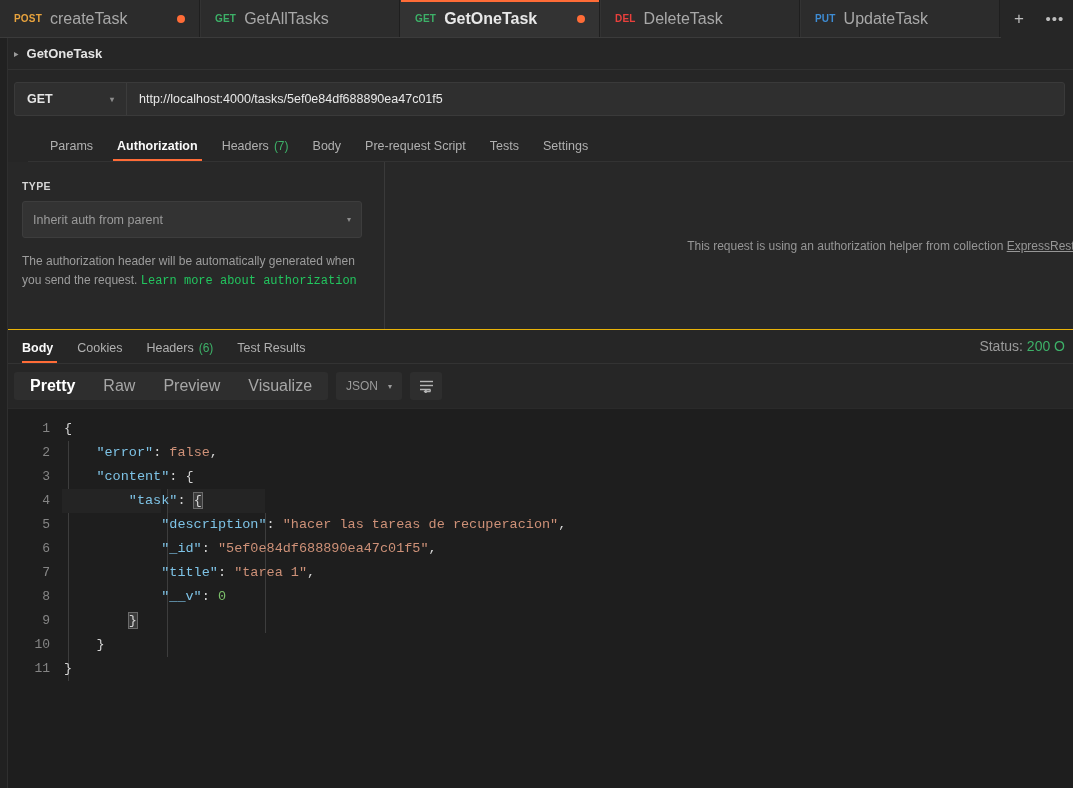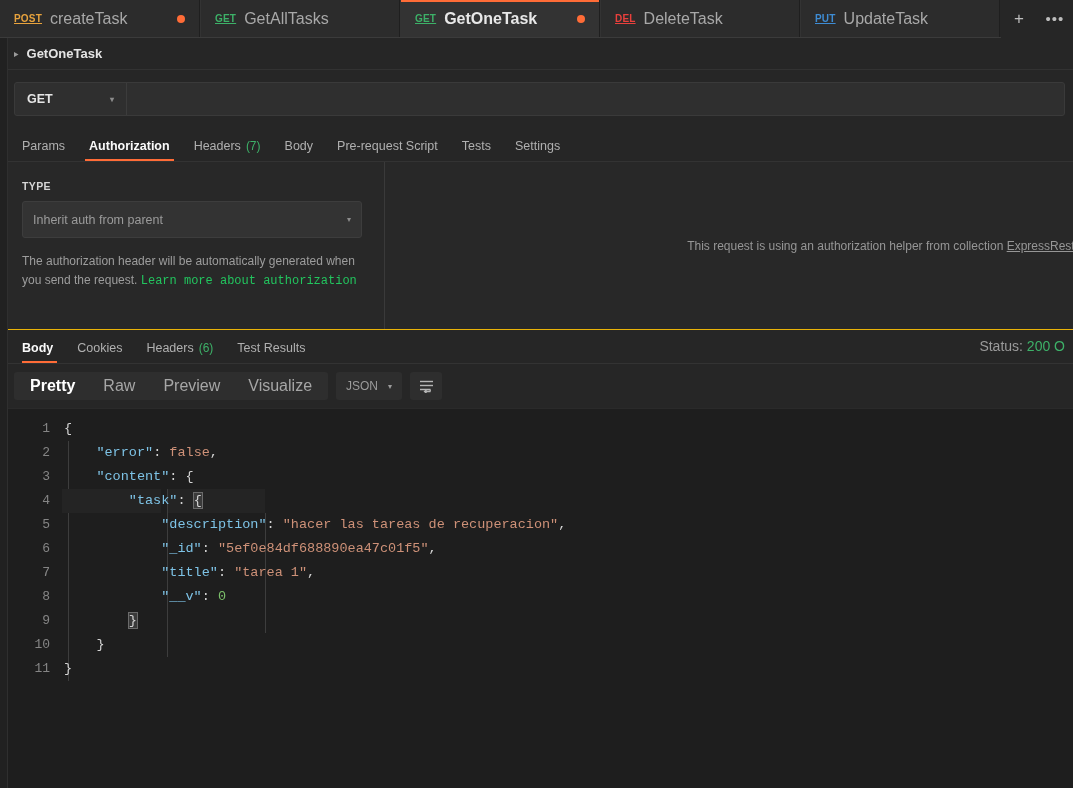--- a/index.html
+++ b/index.html
@@ -65,21 +65,20 @@
     position: absolute;
     left: 0; right: 0; top: 0;
     height: 2px;
     background: #ff6c37;
   }
   .req-method {
     font-size: 10px;
     font-weight: bold;
     letter-spacing: 0.2px;
     flex: 0 0 auto;
-    text-decoration: underline;
   }
   .m-post { color: #e8a33d; }
   .m-get  { color: #3db168; }
   .m-del  { color: #e9403c; }
   .m-put  { color: #3e8cd4; }
   .req-name {
     font-size: 16px;
     color: #a8a8a8;
     white-space: nowrap;
     overflow: hidden;
@@ -180,20 +179,21 @@
   
   .req-subtabs {
     display: flex;
     align-items: flex-end;
     gap: 0;
     padding: 0 14px;
     height: 34px;
     min-height: 34px;
     background: #262626;
     border-bottom: 1px solid #333333;
+    margin-left: 28px;
   }
   .subtab {
     position: relative;
     padding: 0 12px 9px 12px;
     font-size: 12.5px;
     color: #b0b0b0;
     cursor: pointer;
     display: flex;
     align-items: flex-end;
     gap: 5px;
@@ -468,20 +468,21 @@
     <span class="bc-caret">▸</span>
     <span class="bc-label">GetOneTask</span>
   </div>
 
   <div class="urlbar-wrap">
     <div class="urlbar">
       <div class="method-select">
         <span>GET</span>
         <span class="caret">▾</span>
       </div>
+      <div class="url-input" title="Enter request URL">http://localhost:4000/tasks/5ef0e84df688890ea47c01f5</div>
     </div>
   </div>
 
   <div class="req-subtabs" id="req-subtabs-host">
       <div class="subtab">
         <span>Params</span>
       </div>
       <div class="subtab active">
         <span>Authorization</span>
       </div>

